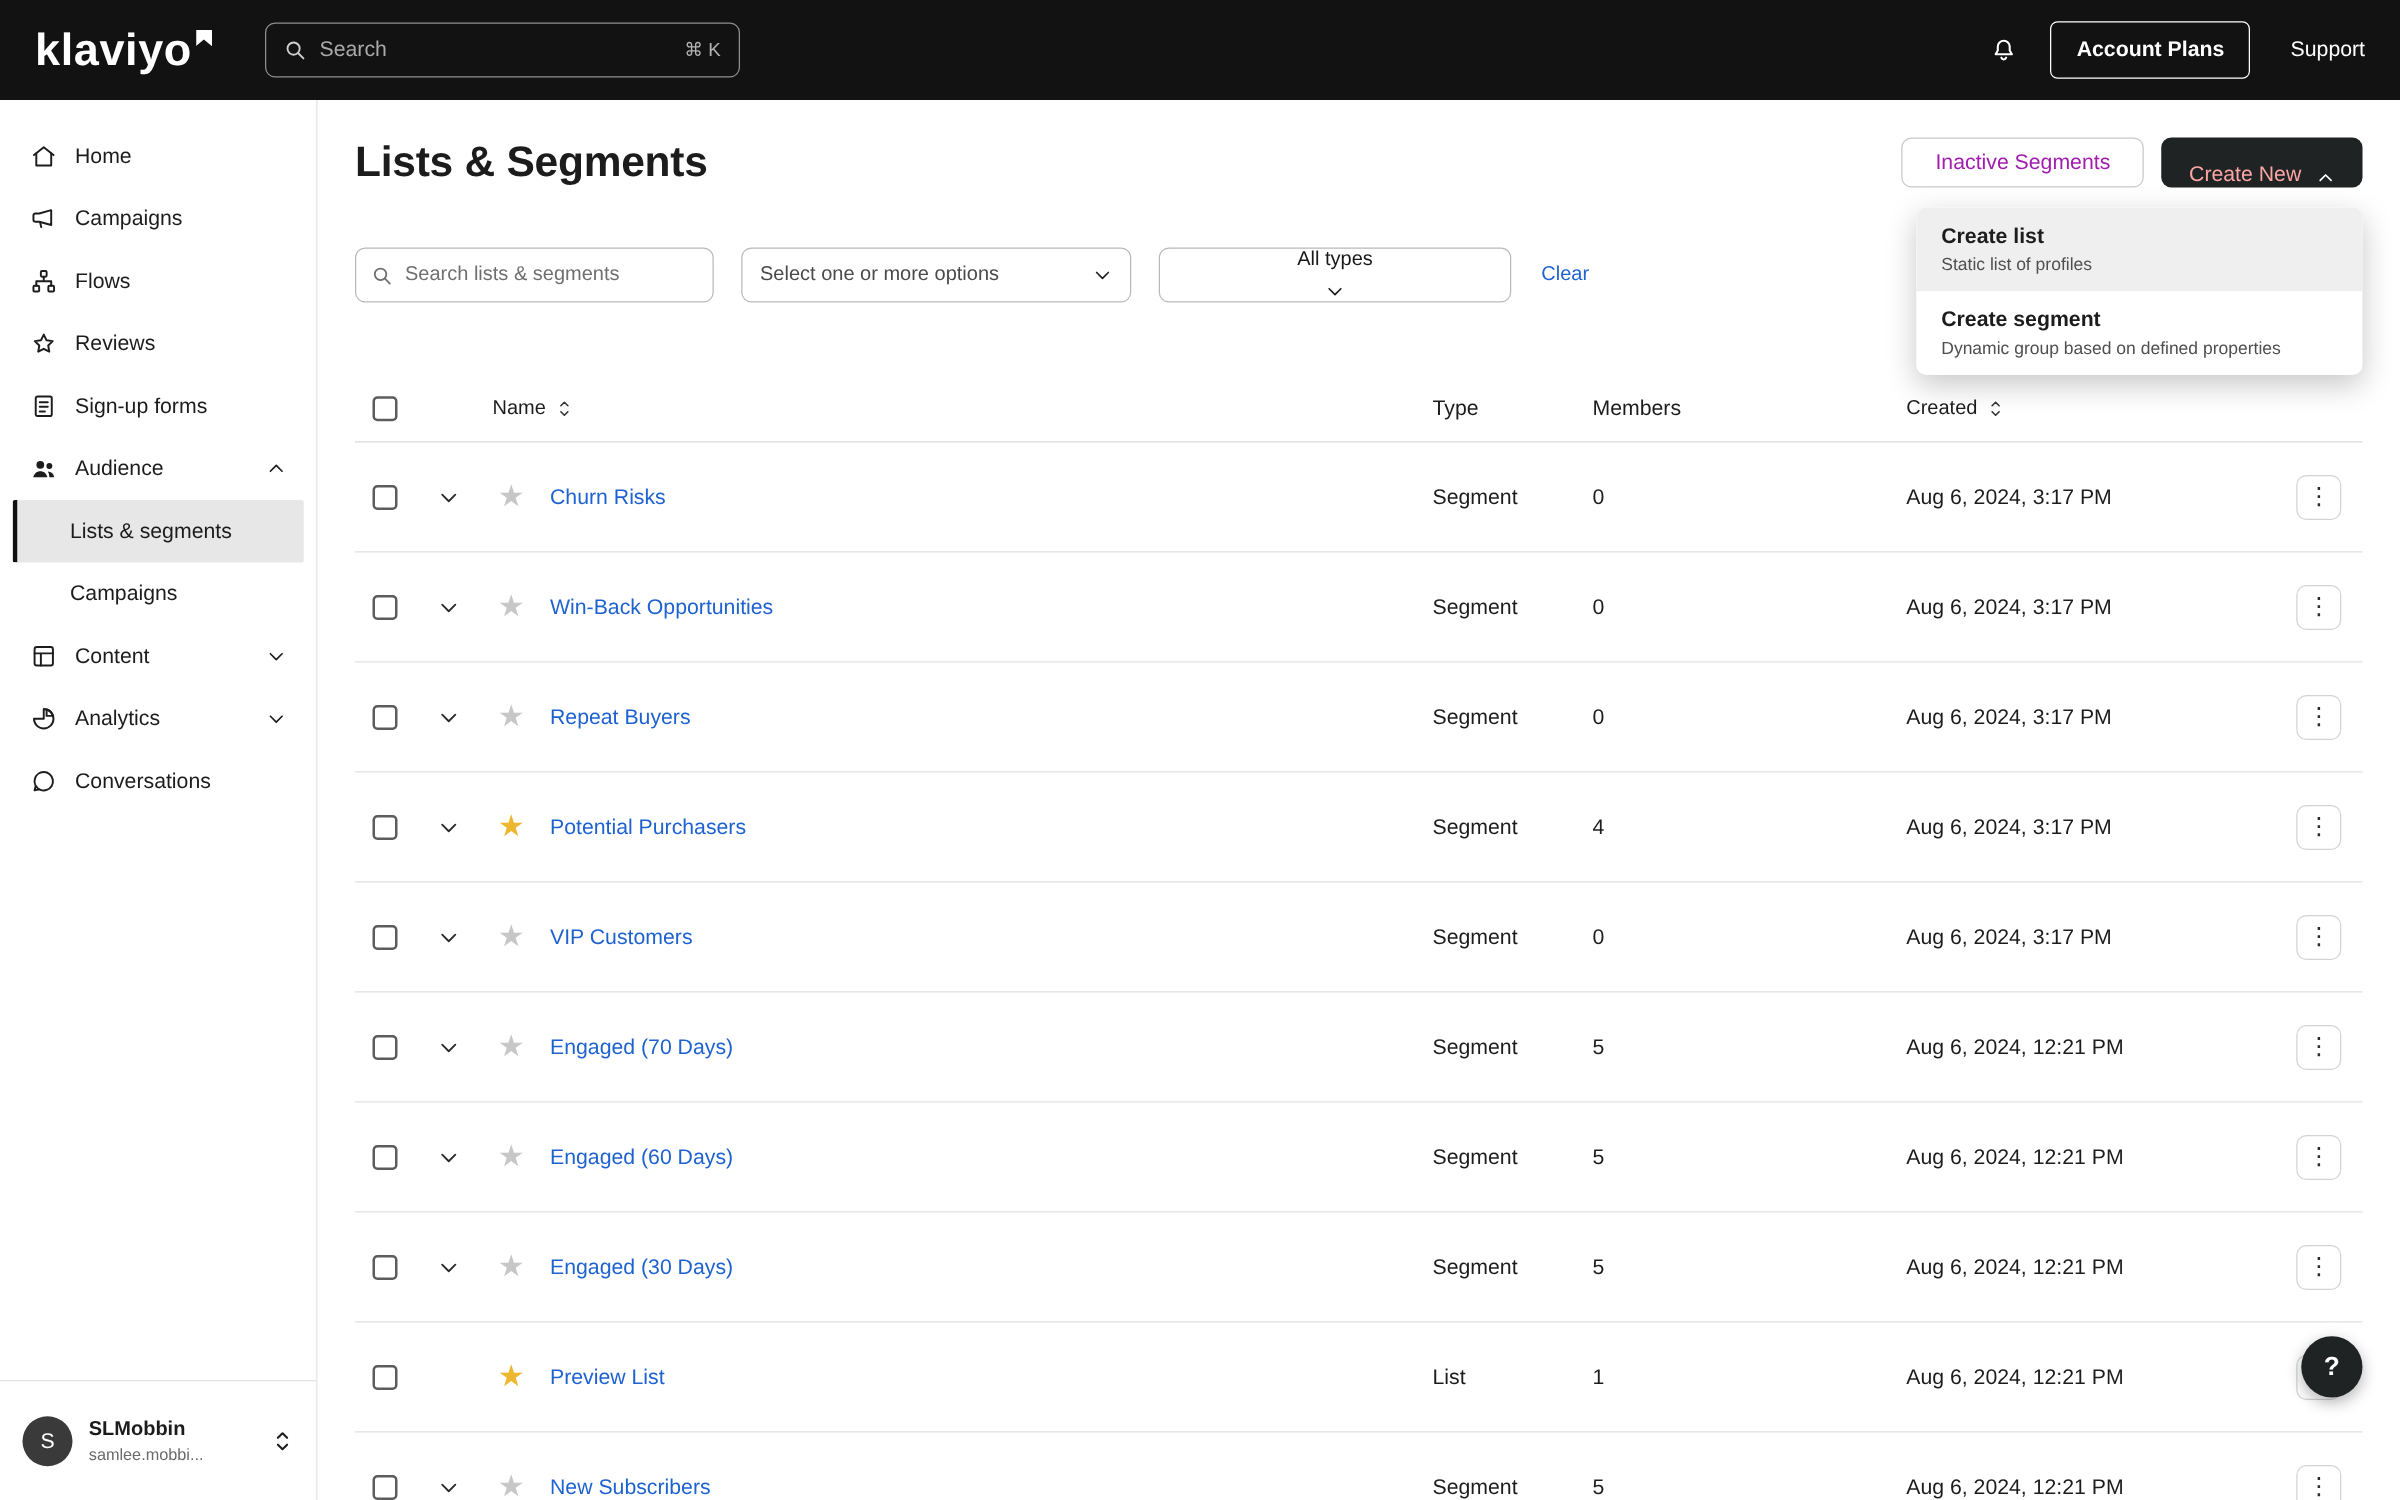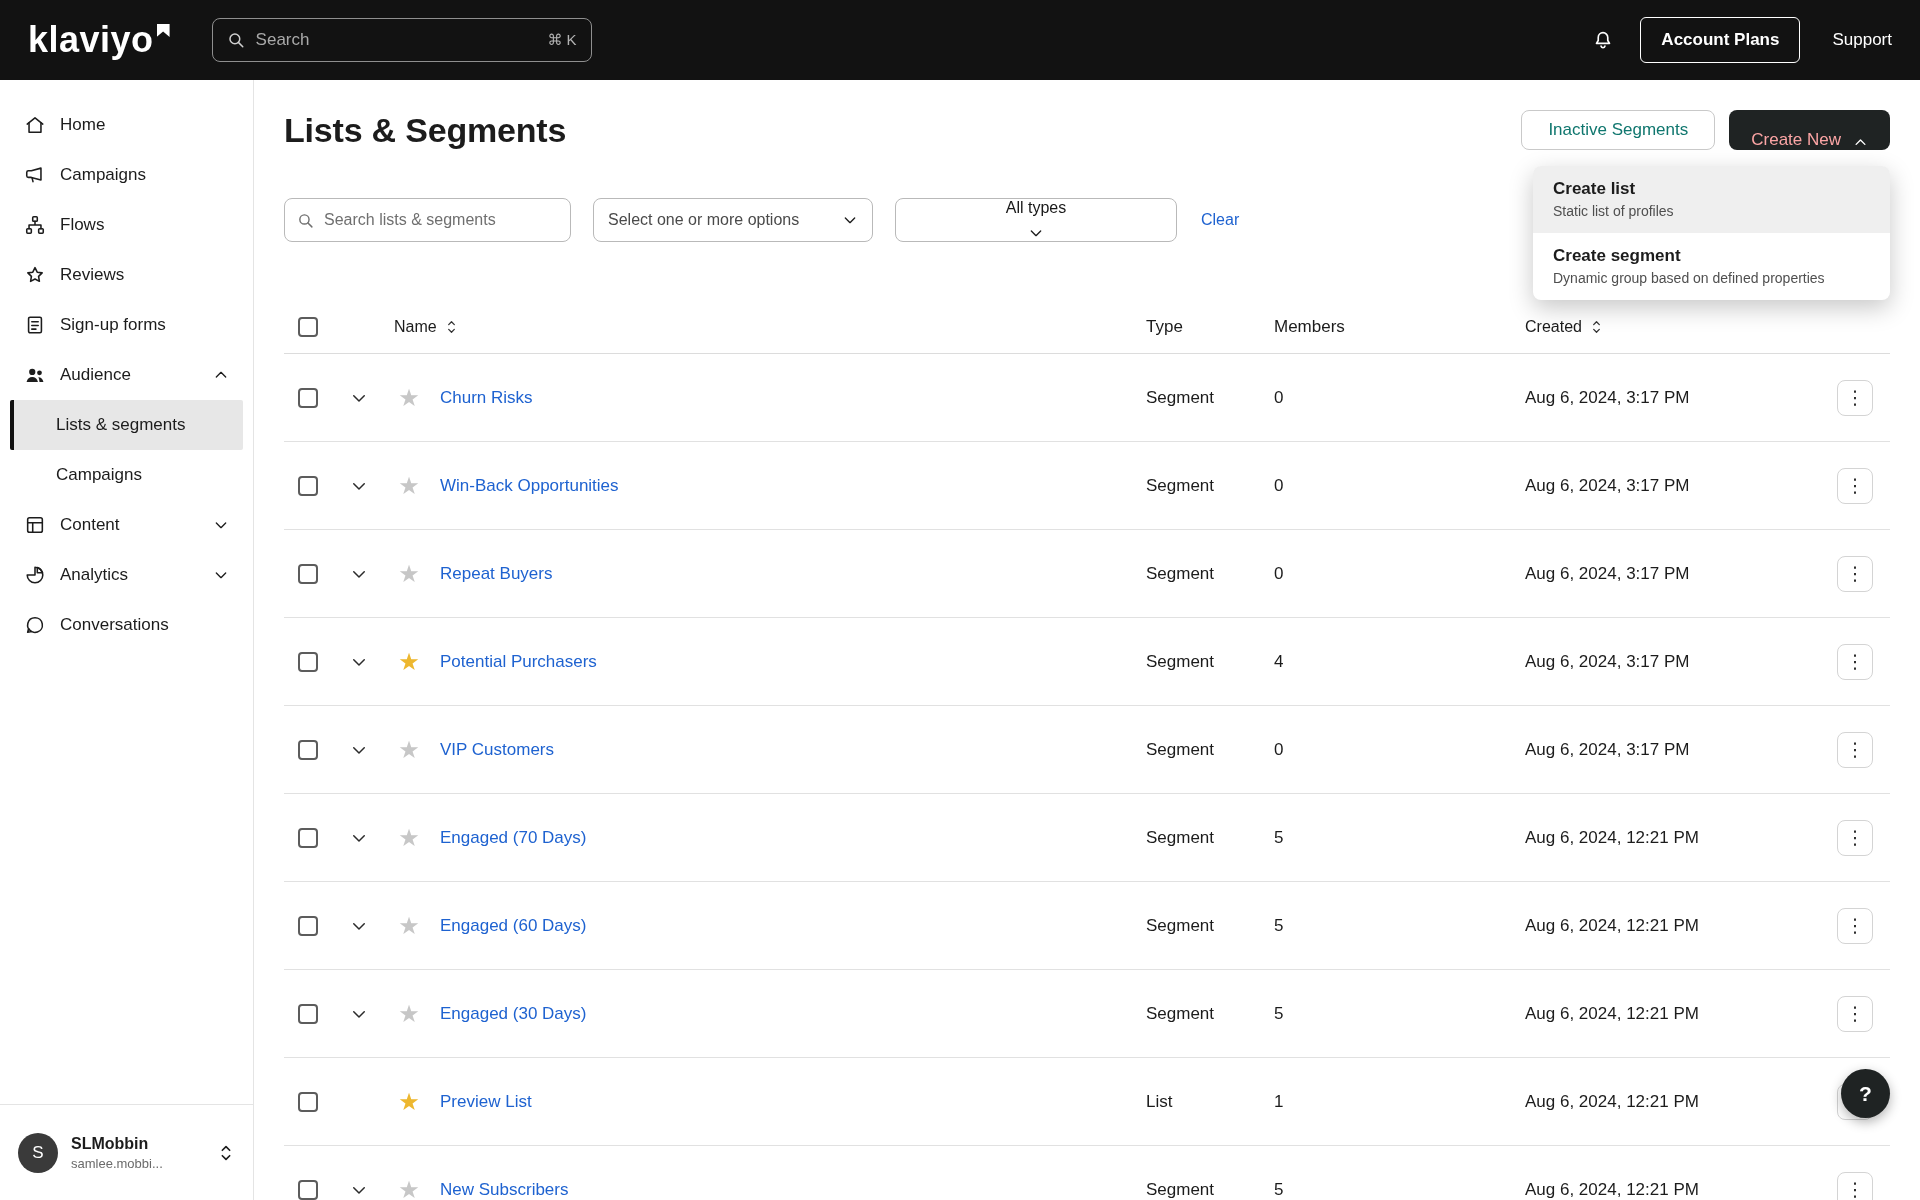--- a/index.html
+++ b/index.html
@@ -45,41 +45,41 @@
   .user-email { font-size:13px; color:#6a6a6a; margin-top:3px; max-width:130px;
     white-space:nowrap; overflow:hidden; text-overflow:ellipsis; }
   .user-caret { margin-left:auto; display:flex; }
 
   
   .main { position:absolute; top:80px; left:254px; width:1666px; bottom:0; padding:0 30px; overflow:hidden; }
   .page-header { display:flex; align-items:center; margin-top:24px; height:52px; }
   .page-title { font-size:34px; font-weight:700; letter-spacing:-.2px; }
   .header-actions { margin-left:auto; display:flex; gap:14px; position:relative; }
   .inactive-btn { height:40px; padding:0 26px; background:#fff; border:1px solid #c9c9c9;
-    border-radius:8px; font-size:17px; font-weight:500; color:#0f766e; }
+    border-radius:8px; font-size:17px; font-weight:500; color:#a21caf; }
   .create-btn { height:40px; padding:0 22px; background:#1f2323; border:none; color:#fca5a5;
     border-radius:8px; font-size:17px; font-weight:500; display:flex; align-items:flex-end; gap:12px; }
 
   .create-menu { position:absolute; top:56px; right:0; width:357px; background:#fff;
     border-radius:8px; box-shadow:0 8px 24px rgba(0,0,0,.22); overflow:hidden; z-index:40; }
   .menu-item { padding:13px 20px 14px; cursor:pointer; }
   .menu-item.highlighted { background:#efefef; }
   .menu-title { font-size:17px; font-weight:600; margin-bottom:4px; }
   .menu-subtitle { font-size:14px; color:#4f4f4f; }
 
   
   .filters { display:flex; align-items:center; gap:22px; margin-top:42px; height:44px; }
   .filter-search { width:287px; height:44px; border:1px solid #b9b9b9; border-radius:8px;
     display:flex; align-items:center; gap:10px; padding:0 12px; }
   .filter-search input { flex:1; border:none; outline:none; font-size:16px; color:#222; min-width:0; }
   .filter-search input::placeholder { color:#6f6f6f; }
   .select-box { height:44px; border:1px solid #b9b9b9; border-radius:8px; background:#fff;
     display:flex; align-items:center; justify-content:space-between; padding:0 14px;
     font-size:16px; cursor:pointer; }
-  .select-options { width:280px; color:#4a4a4a; }
+  .select-options { width:312px; color:#4a4a4a; }
   .select-types { width:282px; color:#181818;flex-direction:column; }
   .clear-link { color:#1E62D0; font-size:16px; cursor:pointer; margin-left:2px; }
 
   
   .table { margin-top:58px; }
   .thead { display:grid; grid-template-columns:48px 54px 1fr 128px 251px 312px 53px;
     align-items:center; height:54px; border-bottom:1px solid #dcdcdc; font-size:16px; }
   .th-name { display:flex; align-items:center; gap:8px; padding-left:8px; }
   .th-created { display:flex; align-items:center; gap:8px; }
   .table-row { display:grid; grid-template-columns:48px 54px 46px 1fr 128px 251px 312px 53px;

